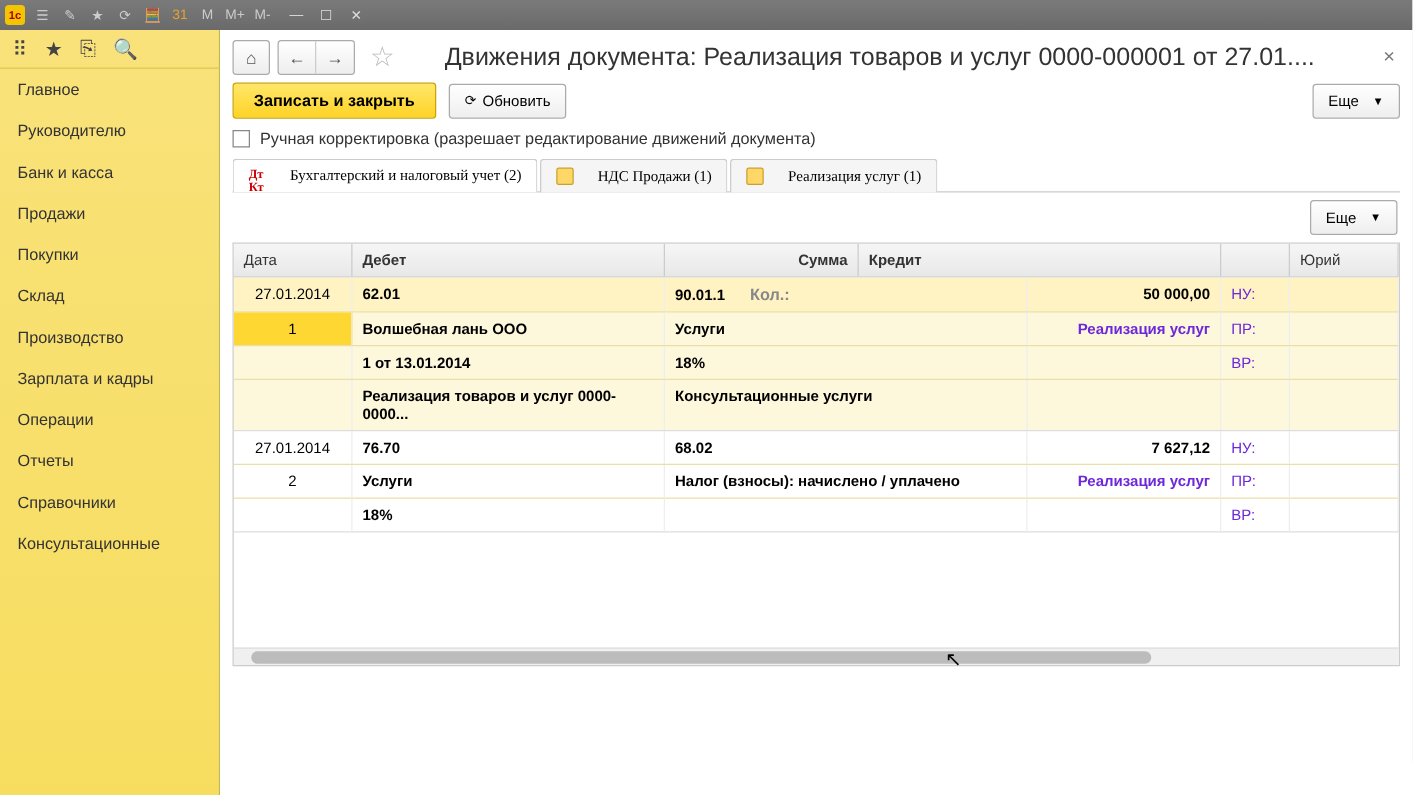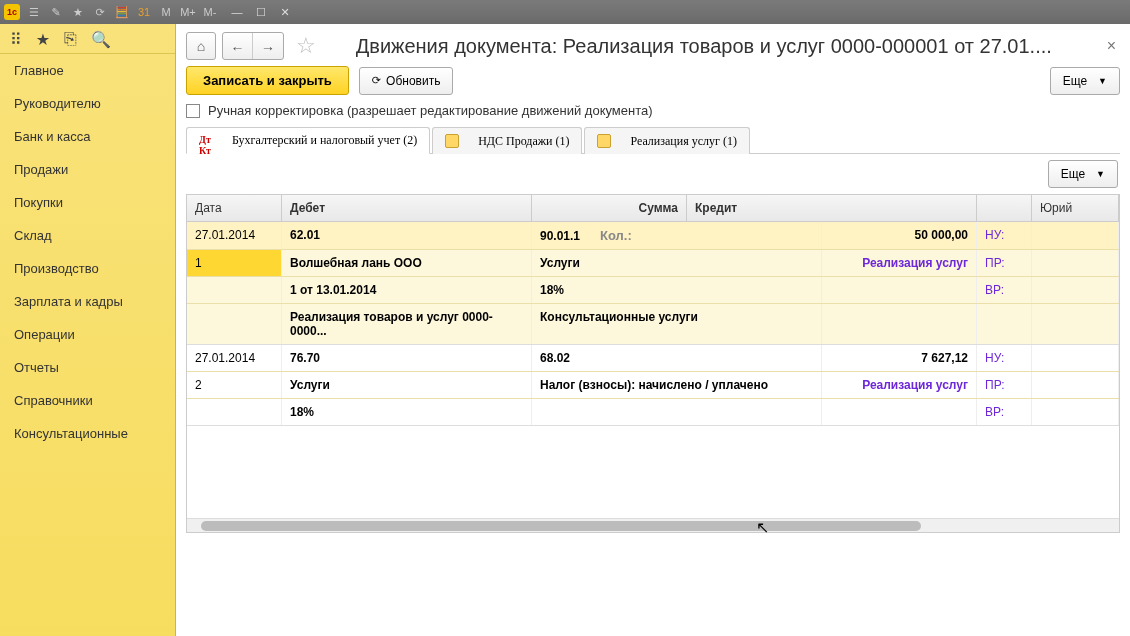--- a/index.html
+++ b/index.html
@@ -59,21 +59,21 @@
 .c-tag{width:55px;}
 .c-sum2{flex:1;}
 
 .grid-body{}
 .block{border-bottom:1px solid #ddd;}
 .brow{display:flex;font-size:12px;}
 .bc{padding:6px 8px;border-right:1px solid #eee;}
 .block.hl .brow:first-child{background:#fff3c4;}
 .block.hl .sub{background:#fdf7dc;}
 .block.hl .c-date.full{background:#ffd733;}
-.brow .c-date{text-align:left;}
+.brow .c-date{text-align:center;}
 .brow .c-sum{text-align:right;}
 .brow.head .c-debit,.brow.head .c-credit{font-weight:bold;}
 .brow.head .c-sum{font-weight:bold;}
 .sub{border-top:1px solid #eadfa8;}
 .sub .c-date{border-right:1px solid #eee;}
 .italic{color:#6d28d9;}
 .koltag{color:#888;font-size:13px;margin-left:20px;}
 
 .grid-body{height:310px;overflow:hidden;position:relative;}
 .hscroll{position:absolute;bottom:0;left:0;right:0;height:14px;background:#f0f0f0;border-top:1px solid #ddd;}

